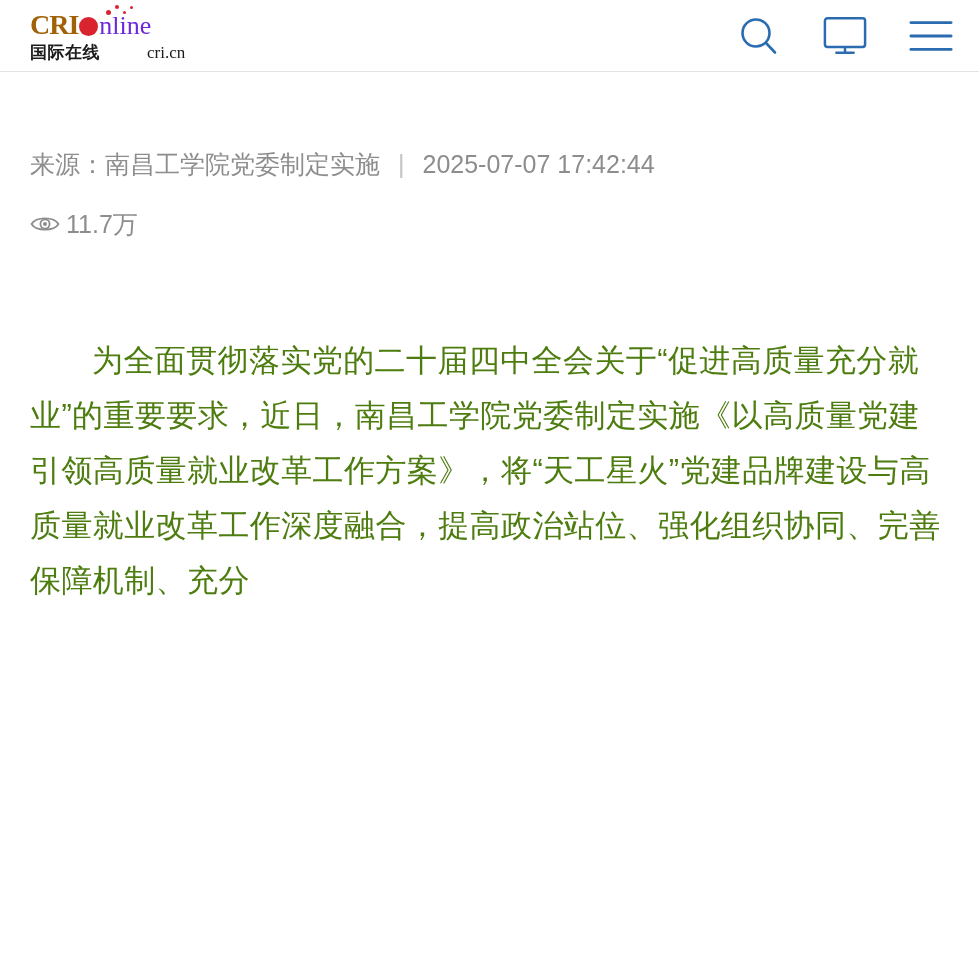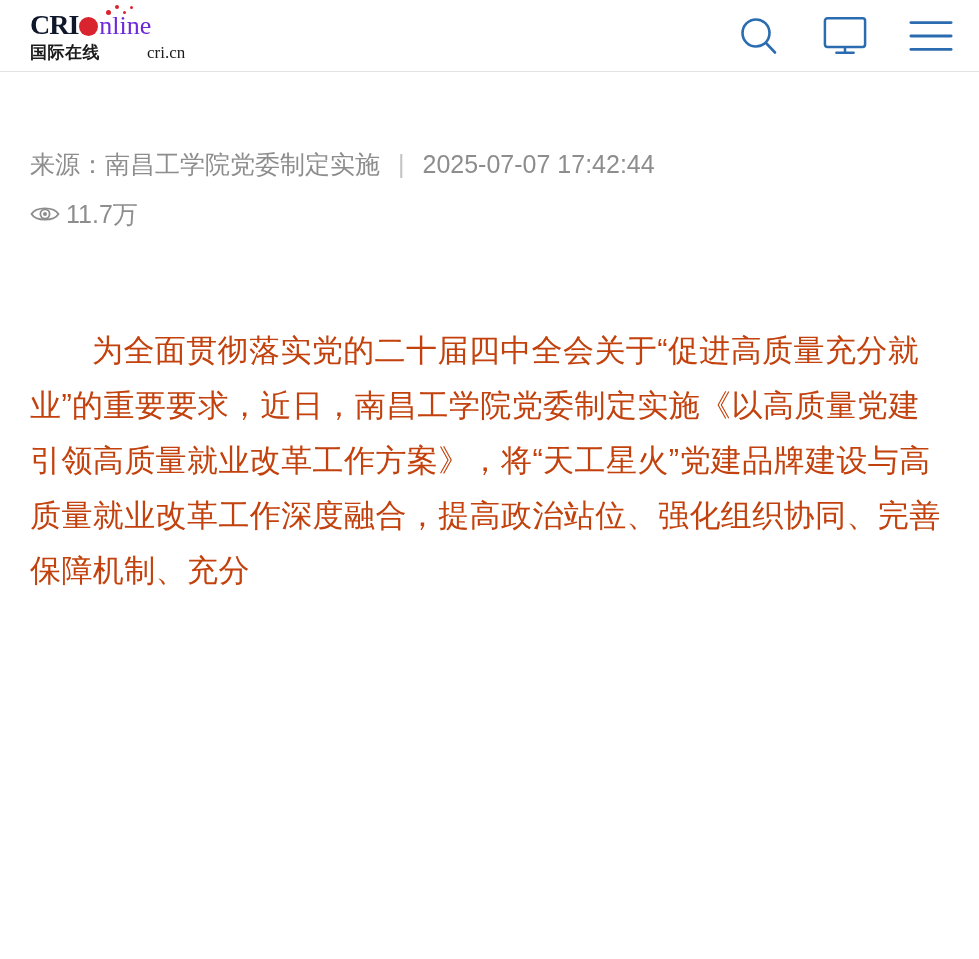--- a/index.html
+++ b/index.html
@@ -32,21 +32,21 @@
   .logo-top {
     display: flex;
     align-items: baseline;
     position: relative;
   }
   .logo-cri {
     font-family: "Liberation Serif", serif;
     font-weight: bold;
     font-size: 28px;
     letter-spacing: -1px;
-    color: #0f172a;
+    color: #a16207;
   }
   .logo-dot {
     display: inline-block;
     width: 19px;
     height: 19px;
     border-radius: 50%;
     background: #d9232e;
     margin: 0 1px 0 1px;
     position: relative;
     top: 2px;
@@ -126,37 +126,37 @@
     font-size: 25px;
     line-height: 1.5;
     white-space: nowrap;
   }
   .meta .sep {
     display: inline-block;
     margin: 0 18px;
     color: #c4c4c4;
   }
   .views {
-    margin-top: 14px;
+    margin-top: 24px;
     display: flex;
     align-items: center;
     color: #8d8d8d;
     font-size: 25px;
   }
   .eye-icon {
     margin-right: 6px;
     display: inline-flex;
     align-items: center;
   }
 
   .body-text {
     margin-top: 92px;
     font-size: 31px;
     line-height: 1.78;
-    color: #c2410c;
+    color: #4d7c0f;
     text-indent: 2em;
     letter-spacing: 0.4px;
     word-break: break-all;
   }
 </style>
 </head>
 <body>
 
 <header class="site-header">
 

